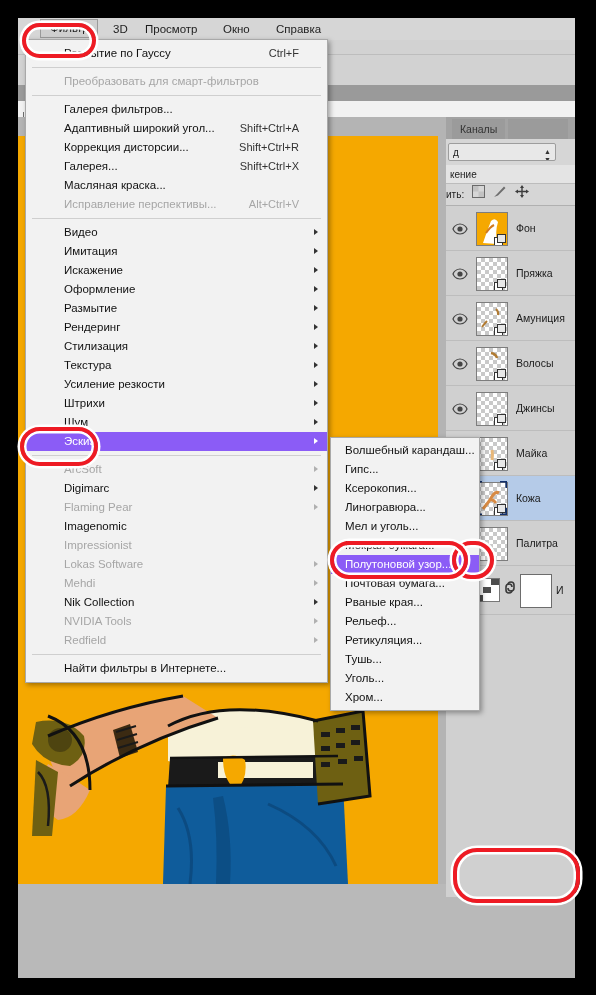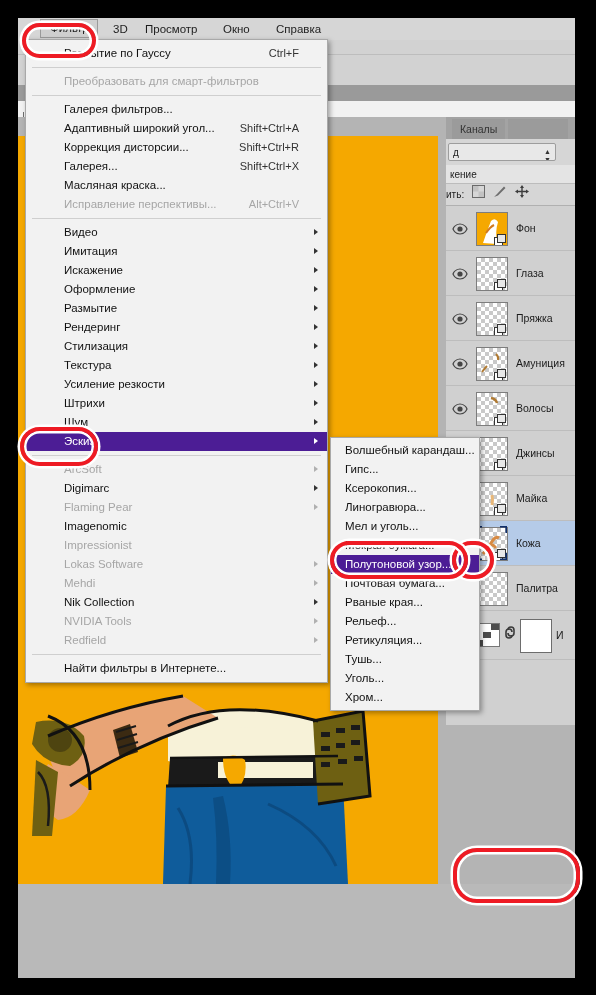--- a/index.html
+++ b/index.html
@@ -30,21 +30,21 @@
 
   
   .canvasarea{position:absolute;left:0;top:99px;width:557px;height:861px;background:#b4b4b4;overflow:hidden;}
   .artboard{position:absolute;left:0px;top:19px;width:420px;height:748px;background:#F5A800;overflow:hidden;}
   .bottomgap{position:absolute;left:0;top:767px;width:557px;height:94px;background:#b9b9b9;}
 
   
   .art svg{display:block;}
 
   
-  .panel{position:absolute;left:428px;top:99px;width:129px;height:608px;background:#d0d0d0;}
+  .panel{position:absolute;left:428px;top:99px;width:129px;height:780px;background:#d0d0d0;}
   .paneltabs{position:absolute;left:0;top:0;width:129px;height:22px;background:#a3a3a3;}
   .ptab{position:absolute;top:2px;height:20px;line-height:20px;font-size:10.5px;color:#2b2b2b;padding:0 8px;white-space:nowrap;}
   .ptab.un{background:#9b9b9b;color:#333;}
   .blendrow{position:absolute;left:0;top:22px;width:129px;height:26px;background:#d6d6d6;}
   .blendsel{position:absolute;left:2px;top:4px;width:108px;height:18px;background:#e8e8e8;border:1px solid #9d9d9d;border-radius:2px;font-size:10px;color:#222;line-height:17px;padding-left:4px;box-sizing:border-box;overflow:hidden;}
   .spin{position:absolute;right:4px;top:4px;font-size:7px;line-height:8px;color:#333;}
   .opacityrow{position:absolute;left:0;top:48px;width:129px;height:19px;background:#e4e4e4;border-bottom:1px solid #bcbcbc;font-size:10px;color:#222;line-height:19px;padding-left:4px;box-sizing:border-box;overflow:hidden;}
   .lockrow{position:absolute;left:0;top:67px;width:129px;height:22px;background:#d6d6d6;border-bottom:1px solid #b0b0b0;font-size:10px;color:#222;line-height:22px;box-sizing:border-box;white-space:nowrap;overflow:hidden;}
   .lockicon{display:inline-block;vertical-align:middle;margin-left:5px;}
 
@@ -65,21 +65,21 @@
   .adjrow{position:relative;height:48px;background:#d0d0d0;border-bottom:1px solid #bdbdbd;}
   .curvethumb{position:absolute;left:28px;top:12px;width:24px;height:22px;border:1px solid #777;}
   .linkicon{position:absolute;left:58px;top:14px;width:12px;height:18px;}
   .maskthumb{position:absolute;left:74px;top:8px;width:30px;height:32px;background:#fff;border:1px solid #6d6d6d;}
   .adjname{position:absolute;left:110px;top:0;height:48px;line-height:48px;font-size:10.5px;color:#1b1b1b;white-space:nowrap;}
 
   
   .menu{position:absolute;background:#f2f2f2;border:1px solid #a9a9a9;box-shadow:2px 2px 5px rgba(0,0,0,.35);z-index:40;}
   .mi{position:relative;height:19px;line-height:19px;font-size:11.5px;color:#111;padding-left:38px;padding-right:12px;white-space:nowrap;}
   .mi.dim{color:#a6a6a6;}
-  .mi.hl{background:#4c1d95;color:#fff;}
+  .mi.hl{background:#8b5cf6;color:#fff;}
   .mi .sc{position:absolute;right:28px;top:0;font-size:11px;color:#333;}
   .mi.dim .sc{color:#a6a6a6;}
   .mi .arrow{position:absolute;right:9px;top:6px;width:0;height:0;border-left:4px solid #333;border-top:3.5px solid transparent;border-bottom:3.5px solid transparent;}
   .mi.dim .arrow{border-left-color:#b0b0b0;}
   .mi.hl .arrow{border-left-color:#fff;}
   .sep{height:1px;background:#cfcfcf;margin:4px 6px;}
 
   .submenu .mi{padding-left:14px;padding-right:20px;}
 
   
@@ -300,36 +300,20 @@
             <span class="smartbadge">
               <svg width="12" height="12" viewBox="0 0 12 12">
                   <rect x="0.5" y="3.5" width="8" height="8" fill="#fff" stroke="#333"></rect>
                   <rect x="3.5" y="0.5" width="8" height="8" fill="#e8e8e8" stroke="#333"></rect>
                 </svg>
             </span>
           </div>
           <div class="lname">Фон</div>
         </div>
 
-        <div class="layer">
-          <div class="eye"><svg width="16" height="12" viewBox="0 0 16 12">
-                <path d="M8 1 C3 1 1 6 1 6 C1 6 3 11 8 11 C13 11 15 6 15 6 C15 6 13 1 8 1 Z" fill="none" stroke="#444" stroke-width="1.2"></path>
-                <circle cx="8" cy="6" r="2.6" fill="#444"></circle>
-              </svg></div>
-          <div class="thumbbox">
-            <div class="checker"></div>
-            <span class="smartbadge">
-              <svg width="12" height="12" viewBox="0 0 12 12">
-                  <rect x="0.5" y="3.5" width="8" height="8" fill="#fff" stroke="#333"></rect>
-                  <rect x="3.5" y="0.5" width="8" height="8" fill="#e8e8e8" stroke="#333"></rect>
-                </svg>
-            </span>
-          </div>
-          <div class="lname">Глаза</div>
-        </div>
 
         <div class="layer">
           <div class="eye"><svg width="16" height="12" viewBox="0 0 16 12">
                 <path d="M8 1 C3 1 1 6 1 6 C1 6 3 11 8 11 C13 11 15 6 15 6 C15 6 13 1 8 1 Z" fill="none" stroke="#444" stroke-width="1.2"></path>
                 <circle cx="8" cy="6" r="2.6" fill="#444"></circle>
               </svg></div>
           <div class="thumbbox">
             <div class="checker"></div>
             <span class="smartbadge">
               <svg width="12" height="12" viewBox="0 0 12 12">

